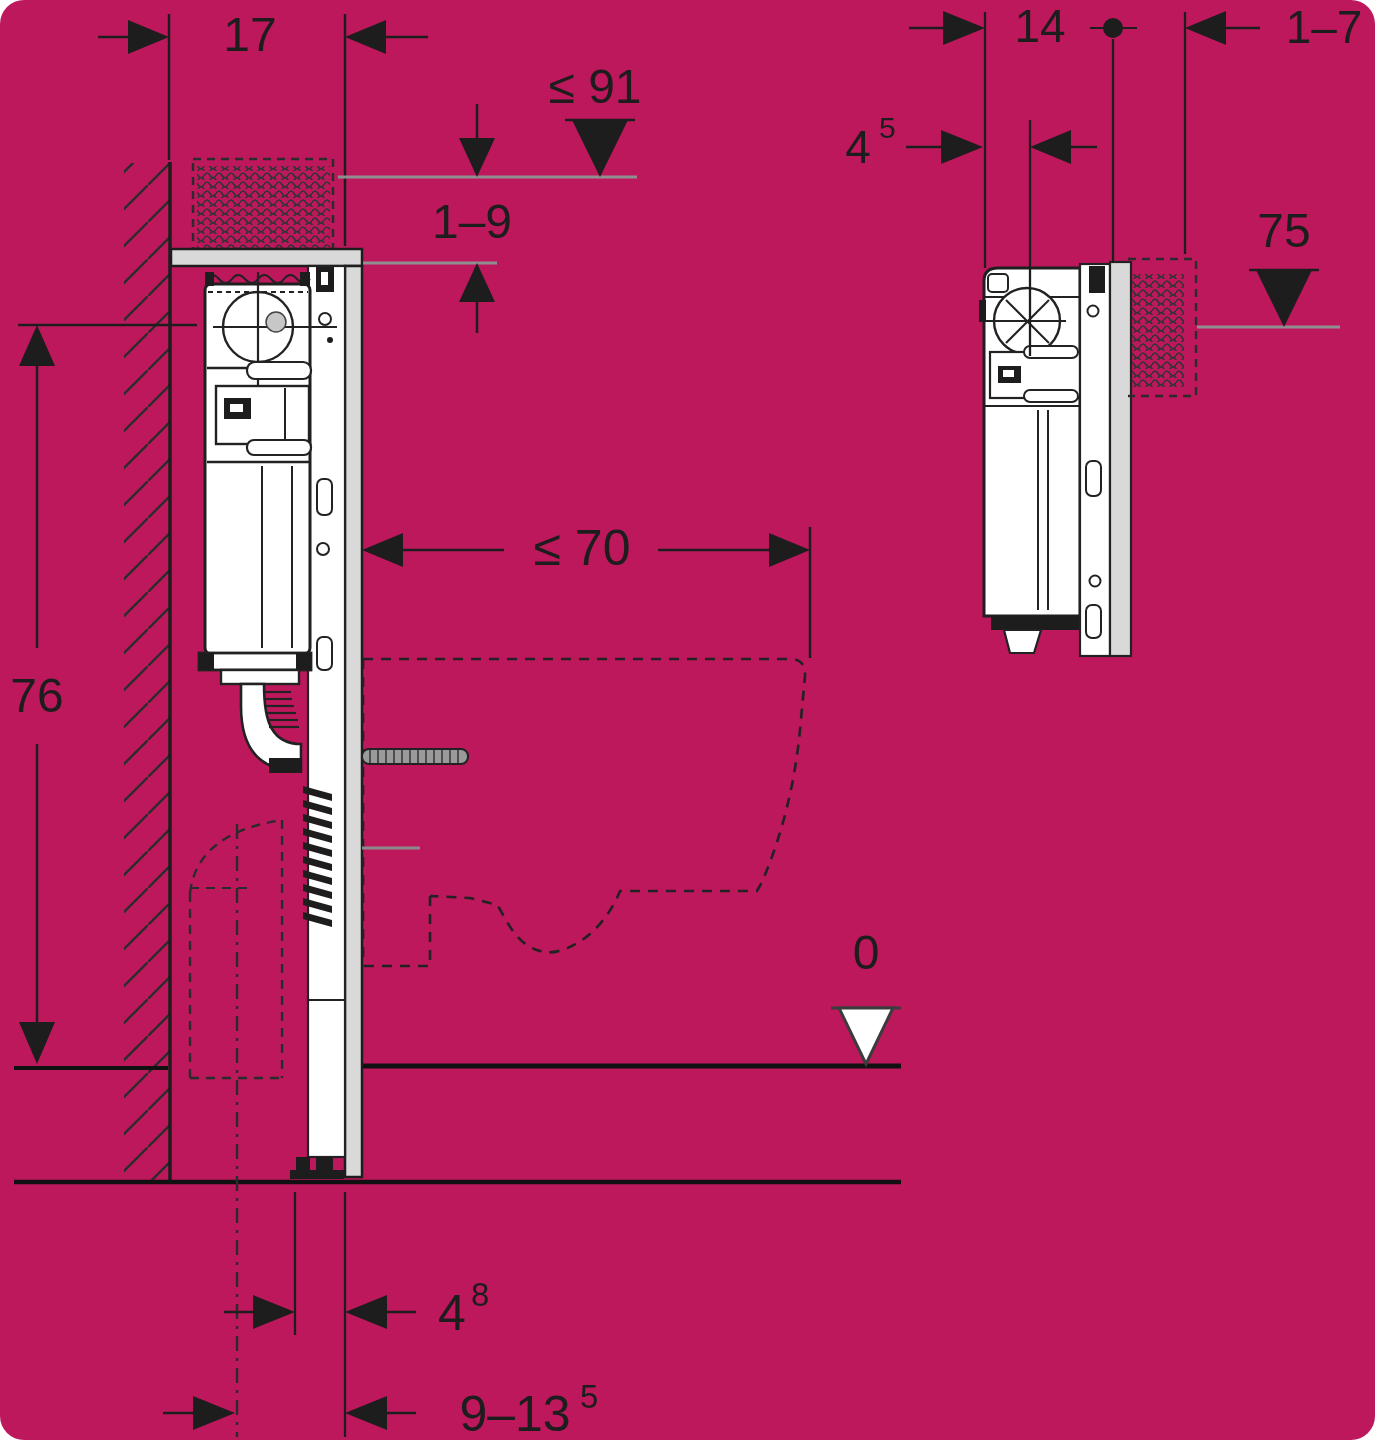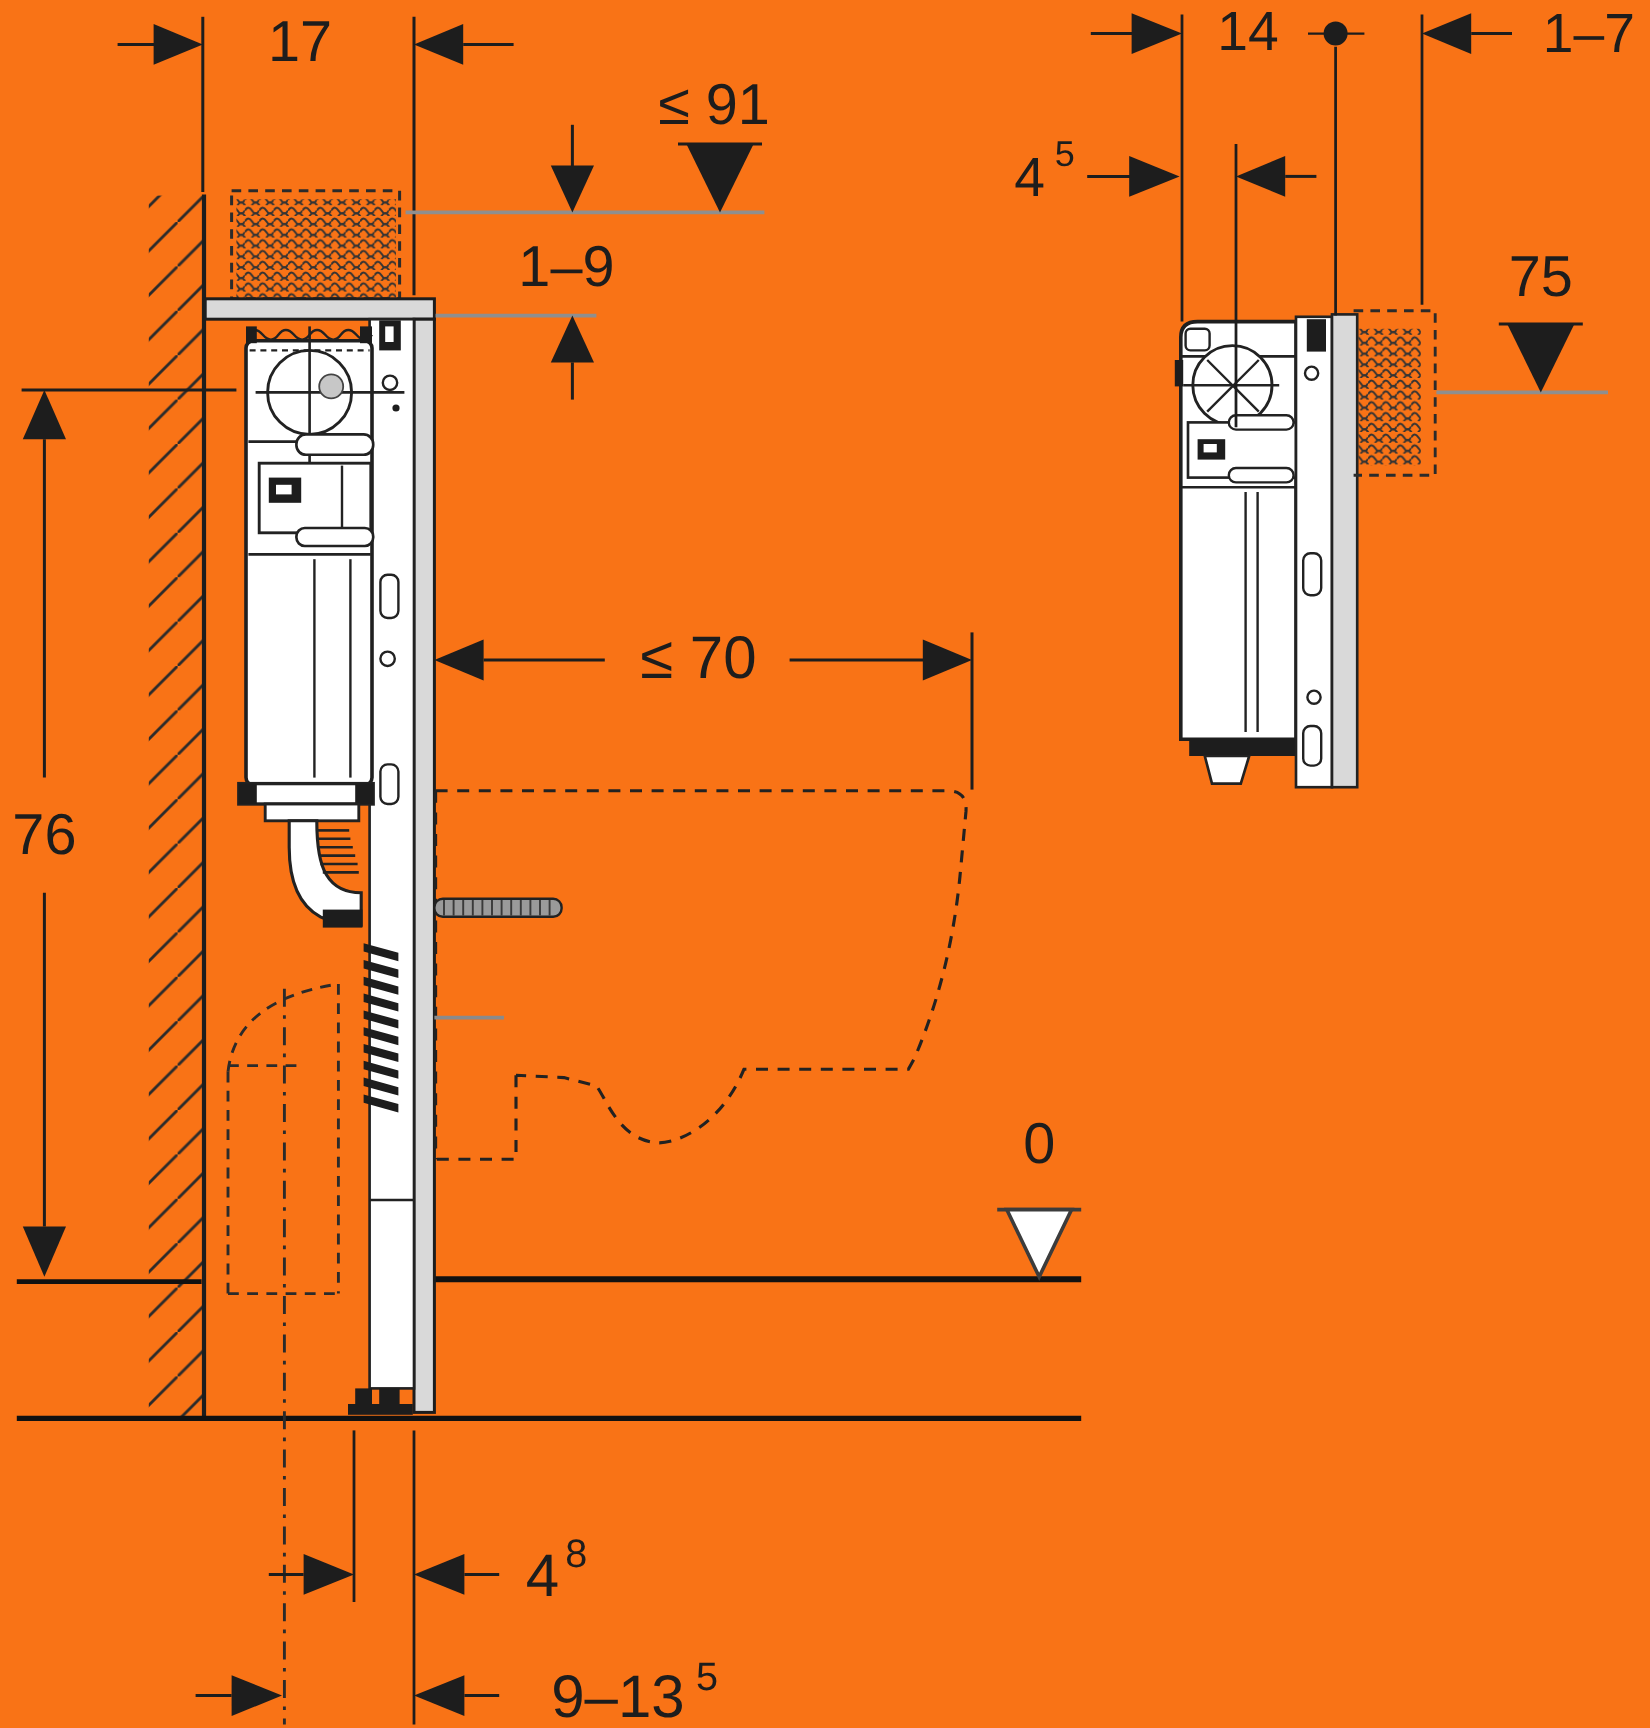--- a/index.html
+++ b/index.html
@@ -1,18 +1,19 @@
 <!DOCTYPE html>
 <html><head>
 <meta charset="utf-8">
 <style>
   html,body{margin:0;padding:0;background:#fff;}
   .stage{
-    width:1375px;height:1440px;background:#f97316;position:relative;overflow:hidden;
+    width:1375px;height:1440px;background:#be185d;position:relative;overflow:hidden;
     font-family:"Liberation Sans", sans-serif;
+    border-radius:24px;
   }
   svg{display:block;}
   text{
     font-family:"Liberation Sans", sans-serif;
     fill:#1d1d1d;
   }
   .dim-label{font-size:48px;}
   .dim-label-lg{font-size:50px;}
   .dim-sup{font-size:33px;}
   .dim-sup-sm{font-size:30px;}

